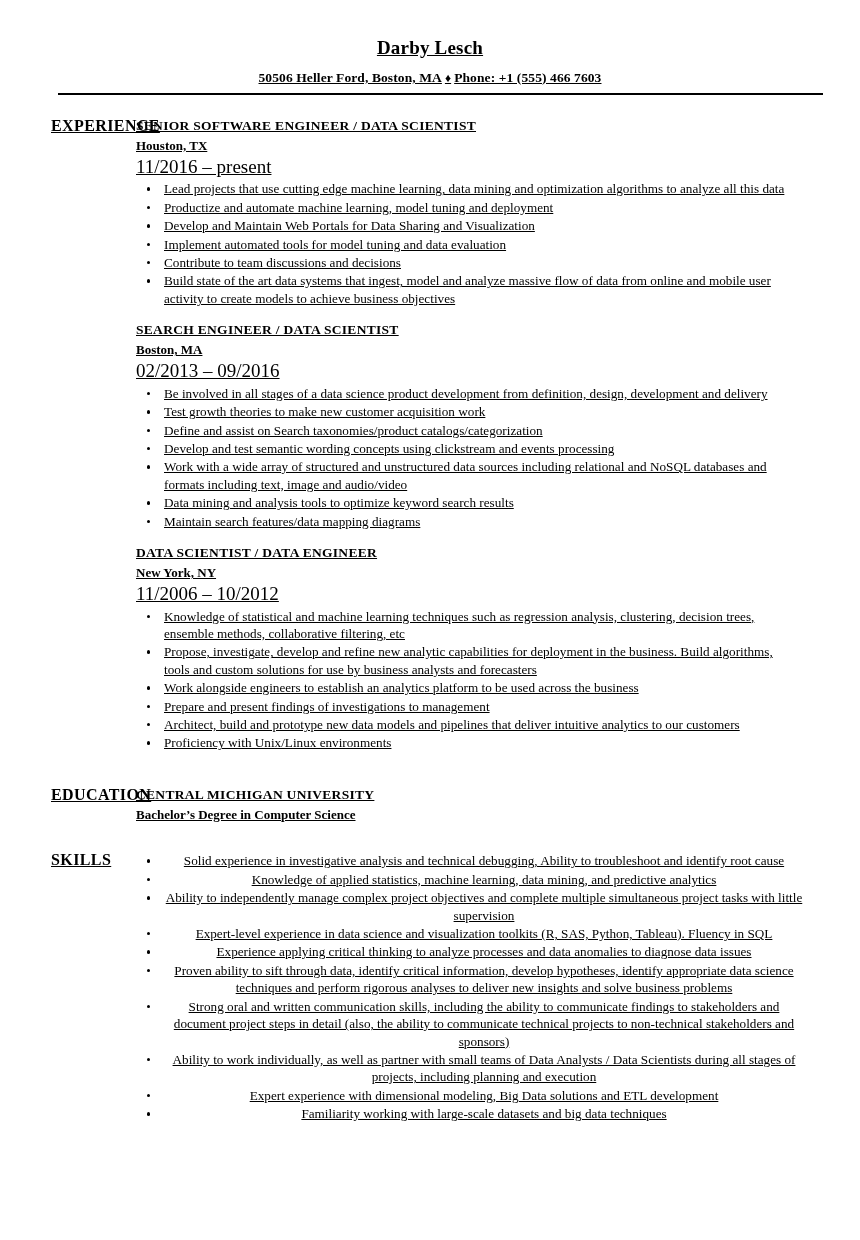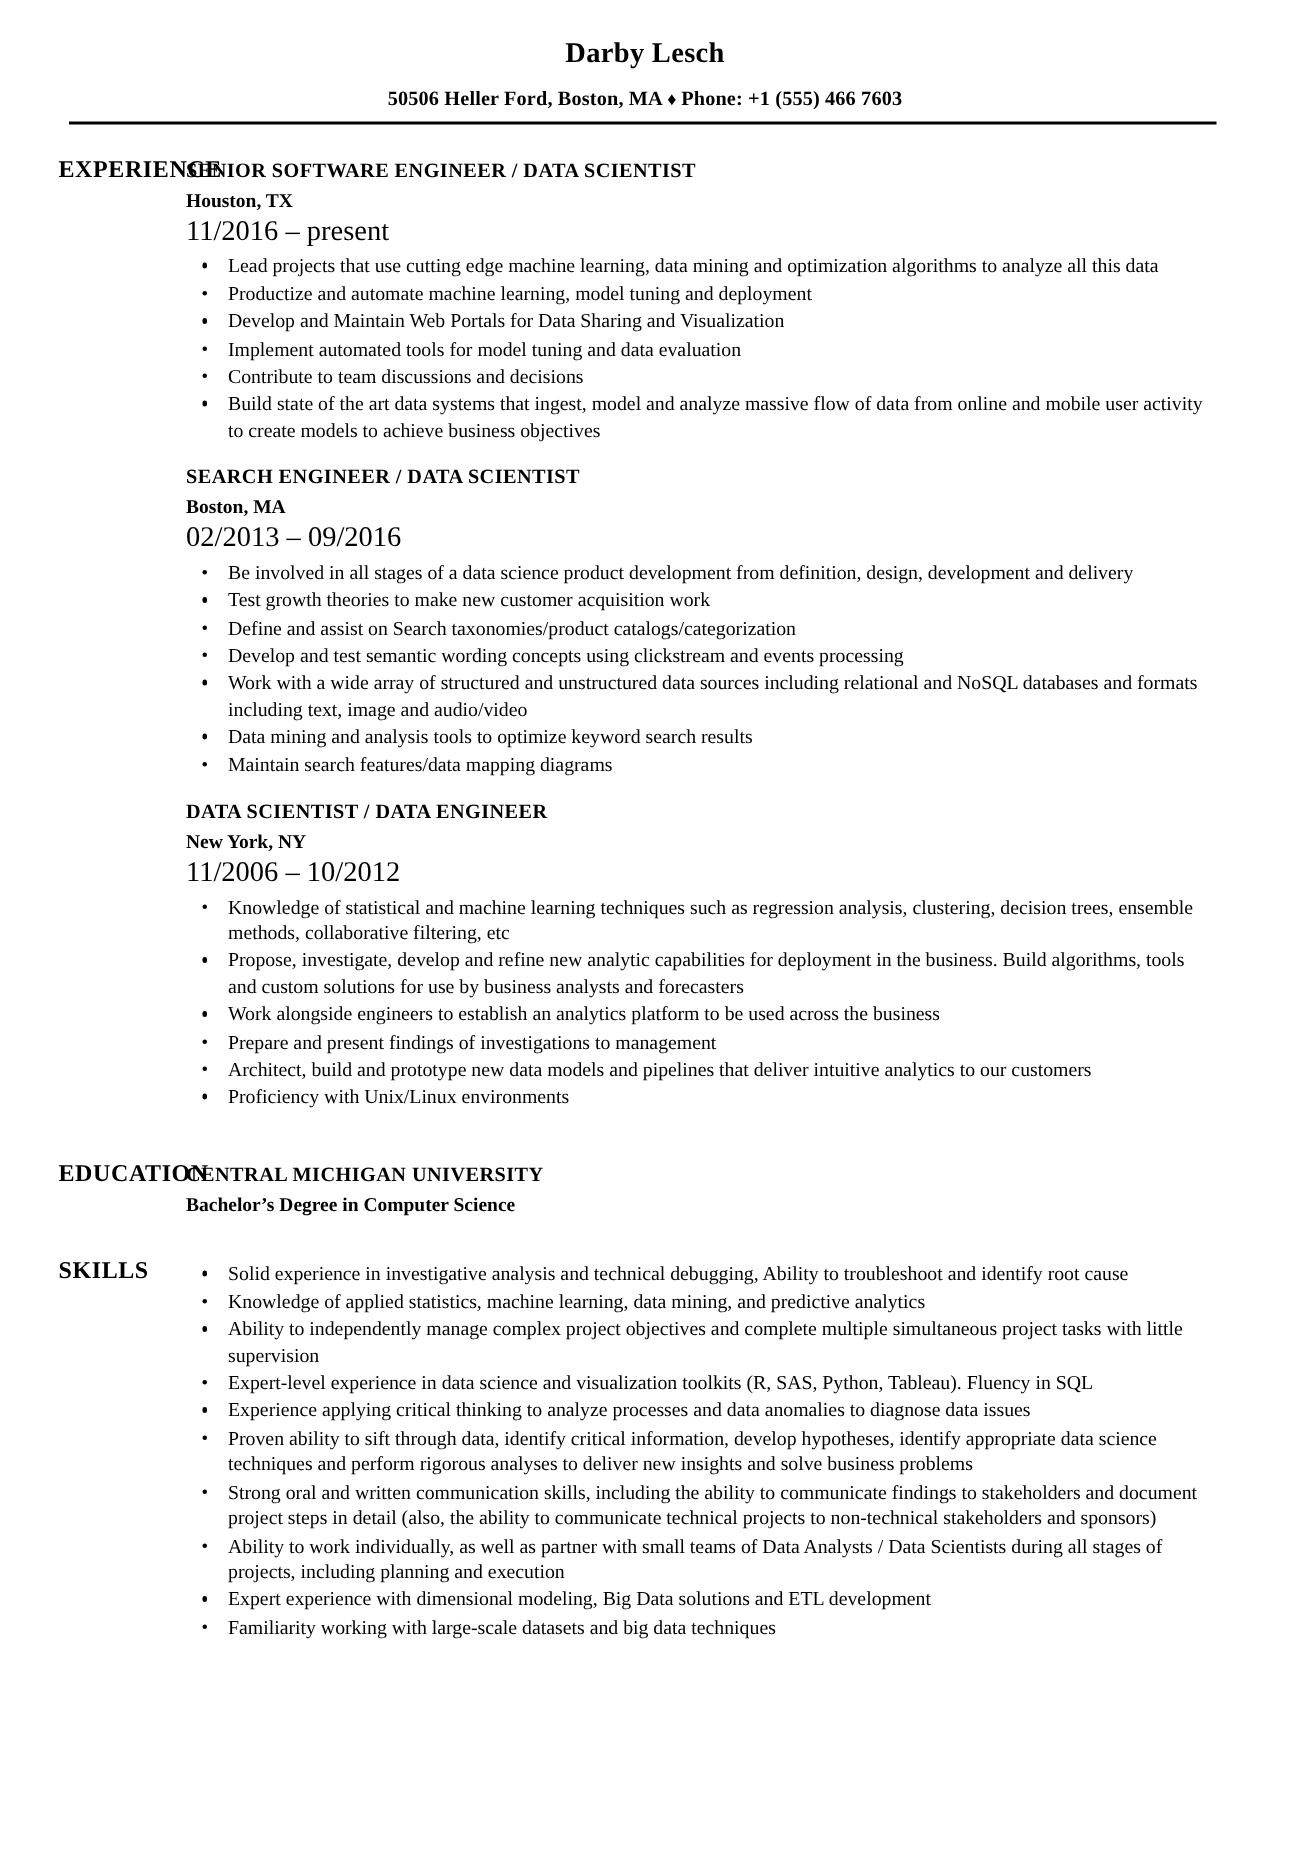--- a/index.html
+++ b/index.html
@@ -12,22 +12,23 @@
     height: 1240px;
     font-family: "Liberation Serif", "DejaVu Serif", serif;
     color: #000000;
     position: relative;
     overflow: hidden;
   }
   .page {
     width: 860px;
     height: 1240px;
     position: relative;
-    padding: 4px;
+    padding: 16px;
     box-sizing: border-box;
+    text-decoration: underline;
   }
 
   
   .header {
     padding-top: 21px;
     text-align: center;
   }
   .cand-name {
     font-size: 19px;
     font-weight: bold;
@@ -131,21 +132,21 @@
     font-size: 13px;
     font-weight: bold;
     line-height: 1.4;
     margin-top: 2px;
   }
 
   .section-experience { margin-top: 22px; }
   .section-education  { margin-top: 33px; }
   .section-skills     { margin-top: 27px; }
 
-  .section-skills .content-col { padding-right: 40px; }
+  .section-skills .content-col { padding-right: 40px; text-align: center; }
 </style>
 </head>
 <body>
 
 <div class="page">
 
   <div class="header">
     <div class="cand-name">Darby Lesch</div>
     <div class="contact-line">
       <span>50506 Heller Ford, Boston, MA</span><span class="diamond-sep">♦</span><span>Phone: +1 (555) 466 7603</span>

